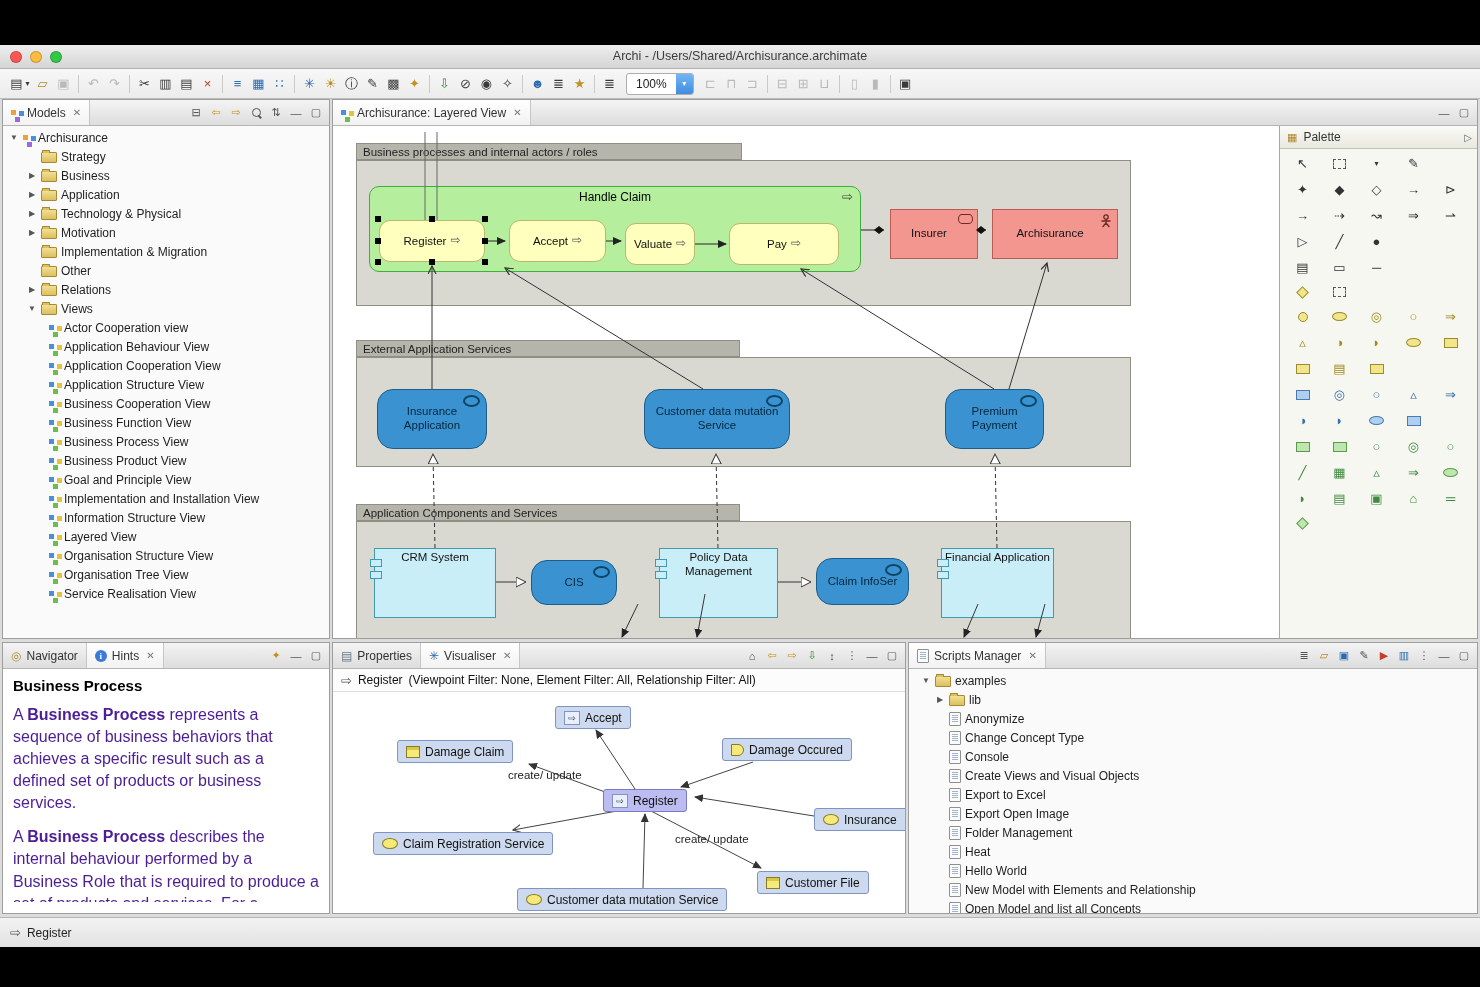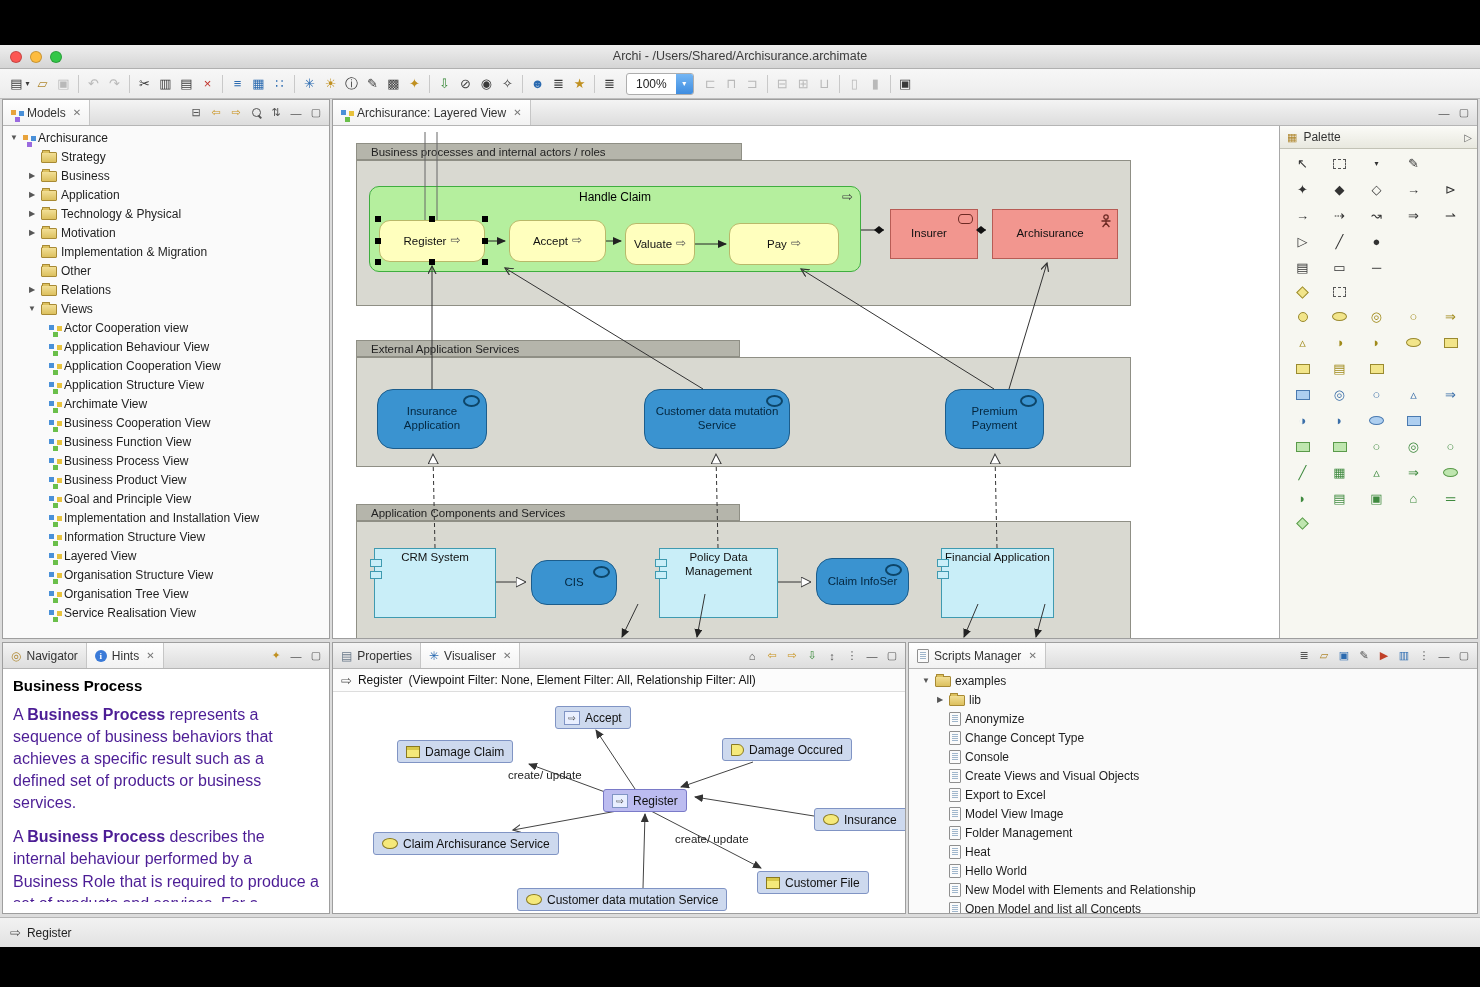--- a/index.html
+++ b/index.html
@@ -98,21 +98,21 @@
   .ps.rect{width:14px;height:10px}
   .ps.circ{width:10px;height:10px;border-radius:50%}
   .ps.diam{width:9px;height:9px;transform:rotate(45deg)}
   .ps.dashrect{width:13px;height:10px;border:1px dashed #555;background:transparent}
   .ps.y{background:#f2e58a;border:1px solid #9a8a30}
   .ps.b{background:#aecff0;border:1px solid #4a7ab0}
   .ps.g{background:#bfe6af;border:1px solid #5a9a4a}
   .pblank{width:10px;height:10px}
   
   .gtab{position:absolute;height:17px;line-height:17px;background:#b5b5ab;border:1px solid #8f8f85;
-        font-size:11.5px;padding:0 14px;color:#222;box-sizing:border-box;white-space:nowrap;overflow:hidden}
+        font-size:11.5px;padding:0 6px;color:#222;box-sizing:border-box;white-space:nowrap;overflow:hidden}
   .gbody{position:absolute;background:#d9d9d1;border:1px solid #8f8f85;box-sizing:border-box}
   .hc{position:absolute;background:#b5ef9e;border:1px solid #3fae3f;border-radius:10px;box-sizing:border-box}
   .hc-lbl{position:absolute;top:3px;left:0;right:0;text-align:center;font-size:12px;color:#000000}
   .hc::after{content:"⇨";position:absolute;top:2px;right:7px;font-size:13px;color:#444}
   .bp{position:absolute;background:#ffffbe;border:1px solid #b9b96a;border-radius:11px;box-sizing:border-box;
       display:flex;align-items:center;justify-content:center;font-size:11.5px;color:#111;text-align:center;
       padding:2px 4px;gap:2px;flex-wrap:wrap;line-height:1.1}
   .bp::after{content:"⇨";font-size:12px;color:#555;margin-left:2px}
   .role{position:absolute;background:#f2968f;border:1px solid #b85c55;box-sizing:border-box;
         display:flex;align-items:center;justify-content:center;font-size:11.5px;color:#111;text-align:center;padding:4px 14px 4px 4px;line-height:1.15}
@@ -268,24 +268,20 @@
           <div class="trow lv3">
             <span class="ic-diagram"></span>
             <span class="lbl">Application Cooperation View</span>
           </div>
 
           <div class="trow lv3">
             <span class="ic-diagram"></span>
             <span class="lbl">Application Structure View</span>
           </div>
 
-          <div class="trow lv3">
-            <span class="ic-diagram"></span>
-            <span class="lbl">Archimate View</span>
-          </div>
 
           <div class="trow lv3">
             <span class="ic-diagram"></span>
             <span class="lbl">Business Cooperation View</span>
           </div>
 
           <div class="trow lv3">
             <span class="ic-diagram"></span>
             <span class="lbl">Business Function View</span>
           </div>
@@ -638,21 +634,21 @@
       <div class="vn" style="left:389px;top:46px">
         <span class="vic vic-event"></span>
         <span>Damage Occured</span>
         </div>
       <div class="vn sel" style="left:270px;top:97px">
         <span class="vic vic-proc"></span>
         <span>Register</span>
         </div>
       <div class="vn" style="left:40px;top:140px">
         <span class="vic vic-svc"></span>
-        <span>Claim Archisurance Service</span>
+        <span>Claim Registration Service</span>
         </div>
       <div class="vn" style="left:481px;top:116px;width:95px">
         <span class="vic vic-svc"></span>
         <span>Insurance</span>
         </div>
       <div class="vn" style="left:424px;top:179px">
         <span class="vic vic-obj"></span>
         <span>Customer File</span>
         </div>
       <div class="vn" style="left:184px;top:196px">
@@ -723,21 +719,21 @@
 
           <div class="trow slv2">
             <span class="arr"></span>
             <span class="ic-script"></span>
             <span class="lbl">Export to Excel</span>
           </div>
 
           <div class="trow slv2">
             <span class="arr"></span>
             <span class="ic-script"></span>
-            <span class="lbl">Model View Image</span>
+            <span class="lbl">Export Open Image</span>
           </div>
 
           <div class="trow slv2">
             <span class="arr"></span>
             <span class="ic-script"></span>
             <span class="lbl">Folder Management</span>
           </div>
 
           <div class="trow slv2">
             <span class="arr"></span>

